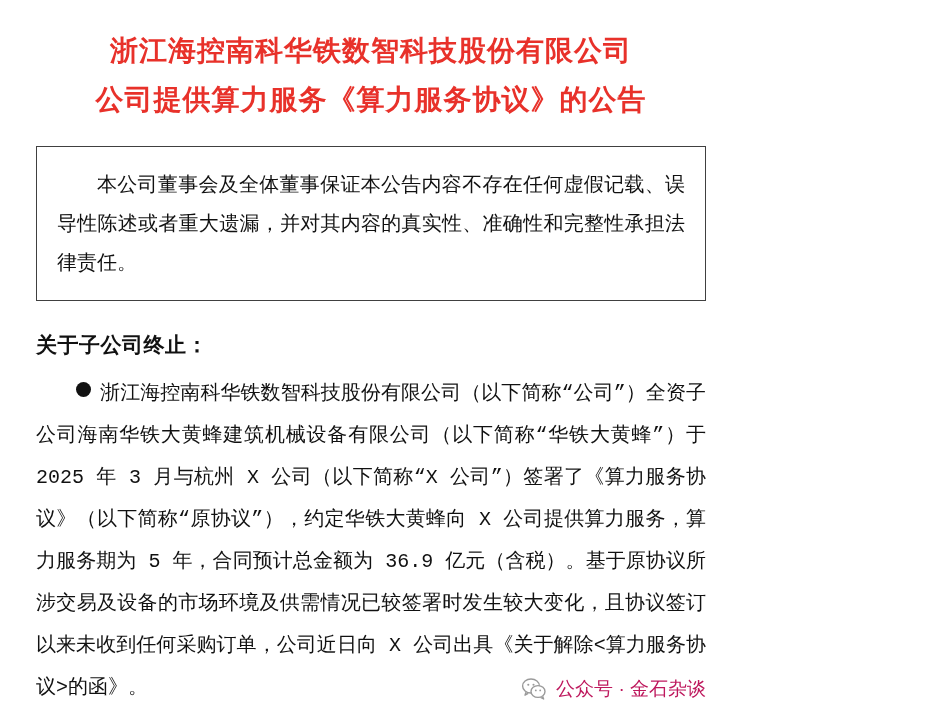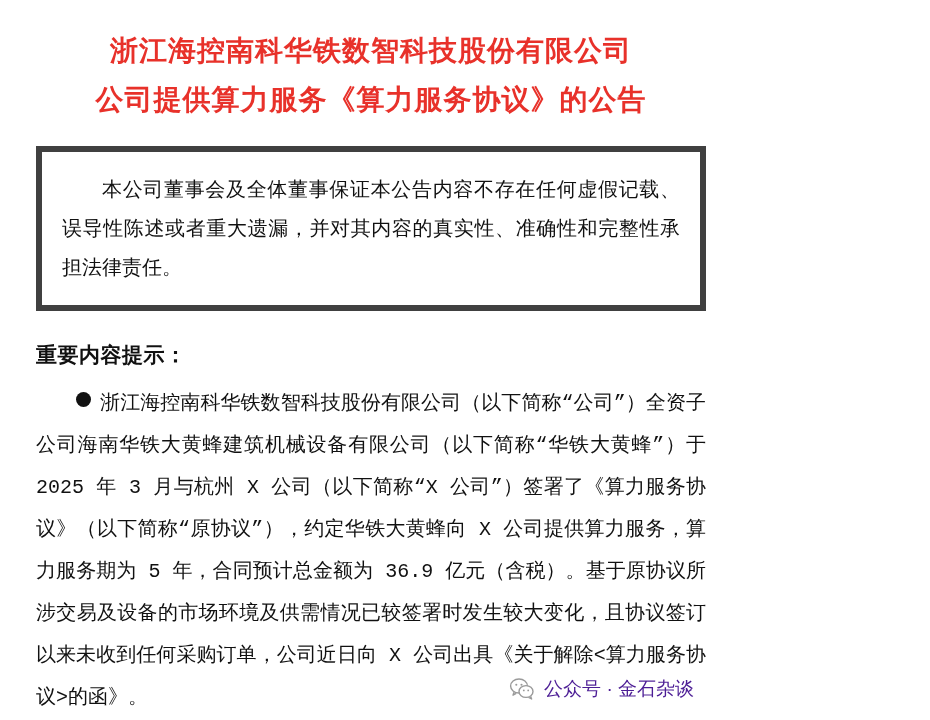--- a/index.html
+++ b/index.html
@@ -28,21 +28,21 @@
   .title-line {
     color: #e8312a;
     font-size: 28px;
     font-weight: bold;
     letter-spacing: 1px;
     line-height: 1.75;
     font-family: "Liberation Serif", "DejaVu Serif", serif;
   }
   .notice-box {
     margin: 22px 0 0 0;
-    border: 6px solid #404040;
+    border: 1px solid #404040;
     padding: 18px 20px 18px 20px;
     box-sizing: border-box;
   }
   .notice-text {
     font-size: 20px;
     line-height: 1.95;
     color: #111111;
     text-align: justify;
     text-indent: 2em;
     margin: 0;
@@ -70,26 +70,26 @@
     display: inline-block;
     width: 0.75em;
     height: 0.75em;
     background: #111111;
     border-radius: 50%;
     vertical-align: 0.08em;
     margin-right: 0.45em;
   }
   .watermark {
     position: absolute;
-    right: 48px;
+    right: 36px;
     bottom: 18px;
     display: flex;
     align-items: center;
     gap: 9px;
-    color: #4c1d95;
+    color: #be185d;
     font-size: 19px;
     font-family: "Liberation Sans", sans-serif;
     white-space: nowrap;
   }
   .wechat-icon {
     display: inline-block;
     width: 26px;
     height: 26px;
     position: relative;
   }
@@ -104,21 +104,21 @@
 
   <div class="title-block">
     <div class="title-line">浙江海控南科华铁数智科技股份有限公司</div>
     <div class="title-line">公司提供算力服务《算力服务协议》的公告</div>
   </div>
 
   <div class="notice-box">
     <p class="notice-text">本公司董事会及全体董事保证本公告内容不存在任何虚假记载、误导性陈述或者重大遗漏，并对其内容的真实性、准确性和完整性承担法律责任。</p>
   </div>
 
-  <div class="section-heading">重要内容提示：</div>
+  <div class="section-heading">关于子公司终止：</div>
 
   <div class="body-para"><span class="bullet-indent"></span><span class="bullet-dot"></span><span>浙江海控南科华铁数智科技股份有限公司（以下简称“公司”）全资子公司海南华铁大黄蜂建筑机械设备有限公司（以下简称“华铁大黄蜂”）于 2025 年 3 月与杭州 X 公司（以下简称“X 公司”）签署了《算力服务协议》（以下简称“原协议”），约定华铁大黄蜂向 X 公司提供算力服务，算力服务期为 5 年，合同预计总金额为 36.9 亿元（含税）。基于原协议所涉交易及设备的市场环境及供需情况已较签署时发生较大变化，且协议签订以来未收到任何采购订单，公司近日向 X 公司出具《关于解除&lt;算力服务协议&gt;的函》。</span></div>
 
   <div class="watermark">
     <span class="wechat-icon">
       <svg width="26" height="26" viewBox="0 0 26 26" xmlns="http://www.w3.org/2000/svg">
         <ellipse cx="10" cy="10" rx="8.4" ry="7" fill="none" stroke="#9a9a9a" stroke-width="1.4"></ellipse>
         <path d="M5 16.2 L4 19.2 L7.2 17.4" fill="none" stroke="#9a9a9a" stroke-width="1.4" stroke-linejoin="round"></path>
         <circle cx="7.3" cy="8.7" r="1.05" fill="#9a9a9a"></circle>
         <circle cx="12.5" cy="8.7" r="1.05" fill="#9a9a9a"></circle>

